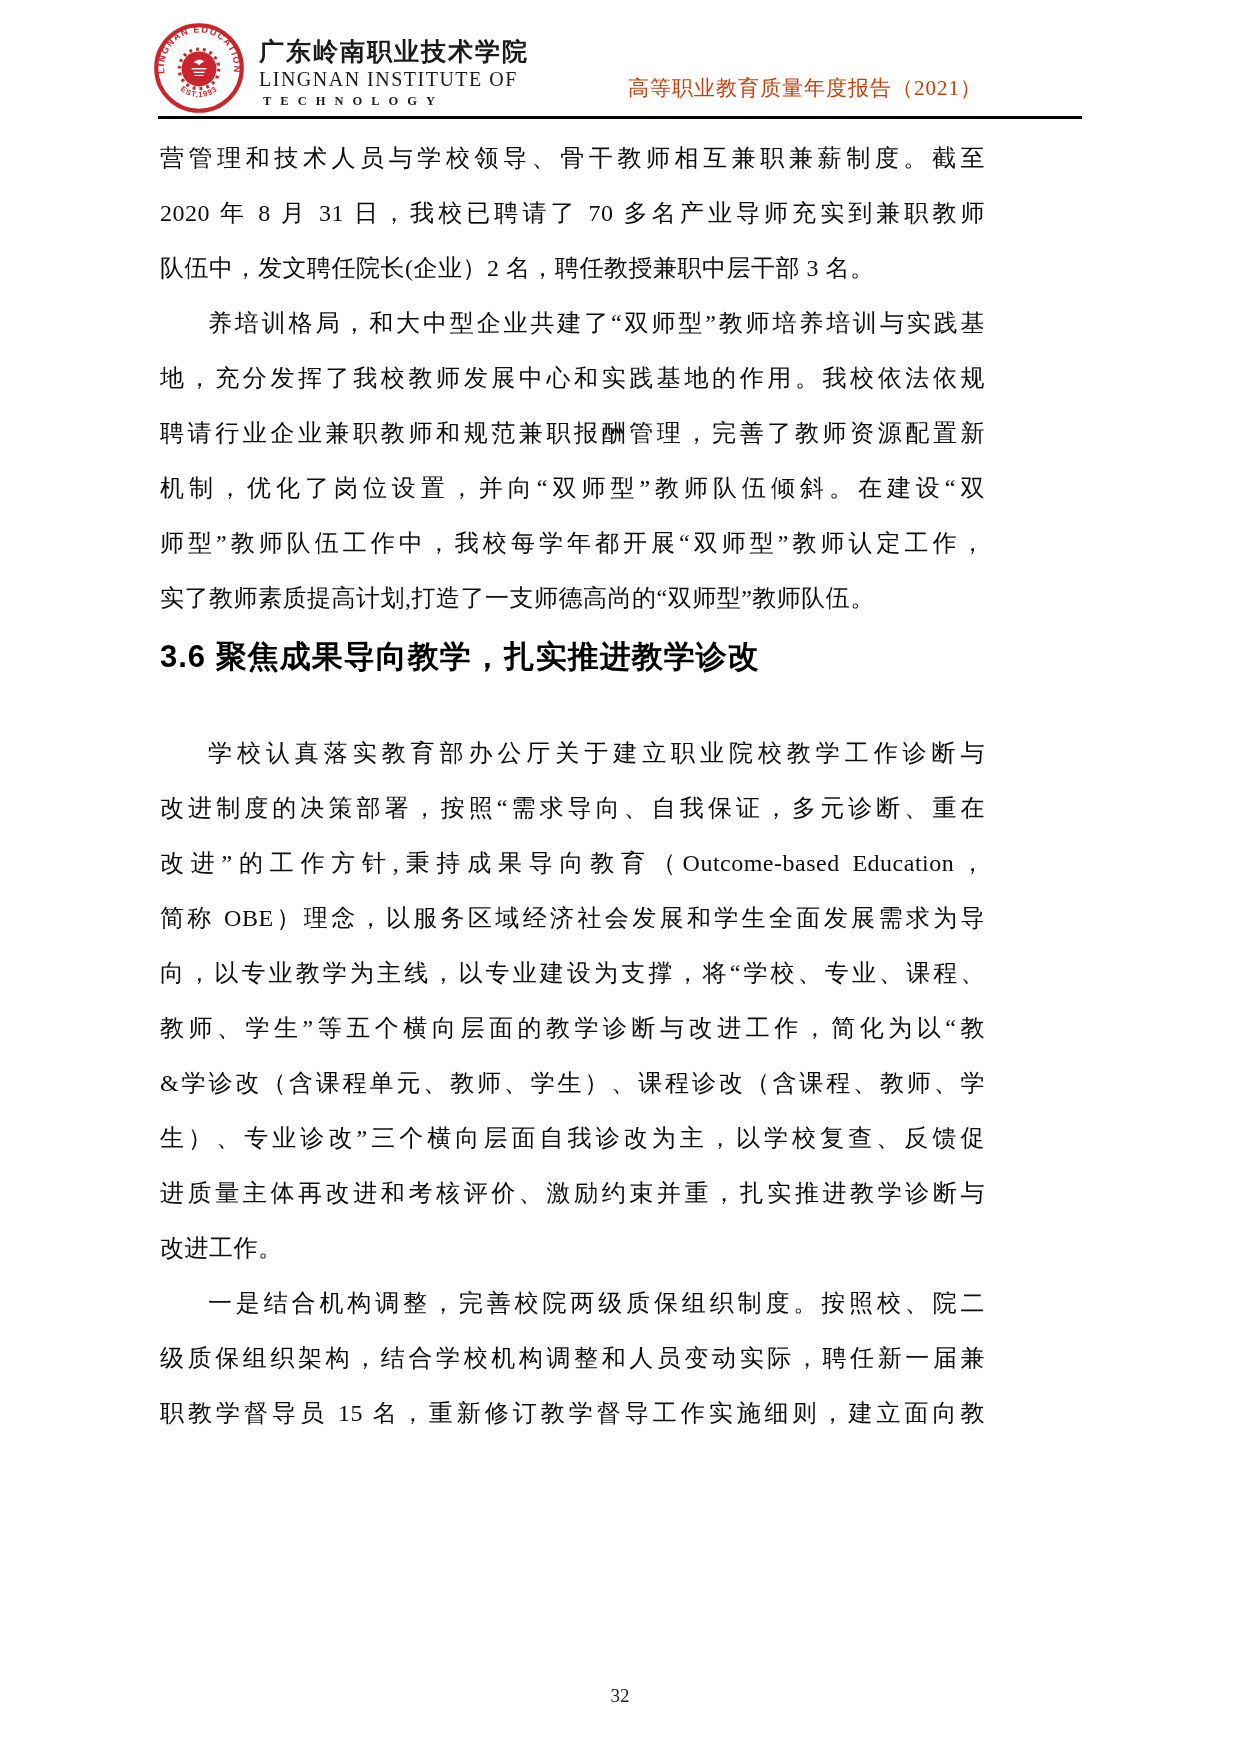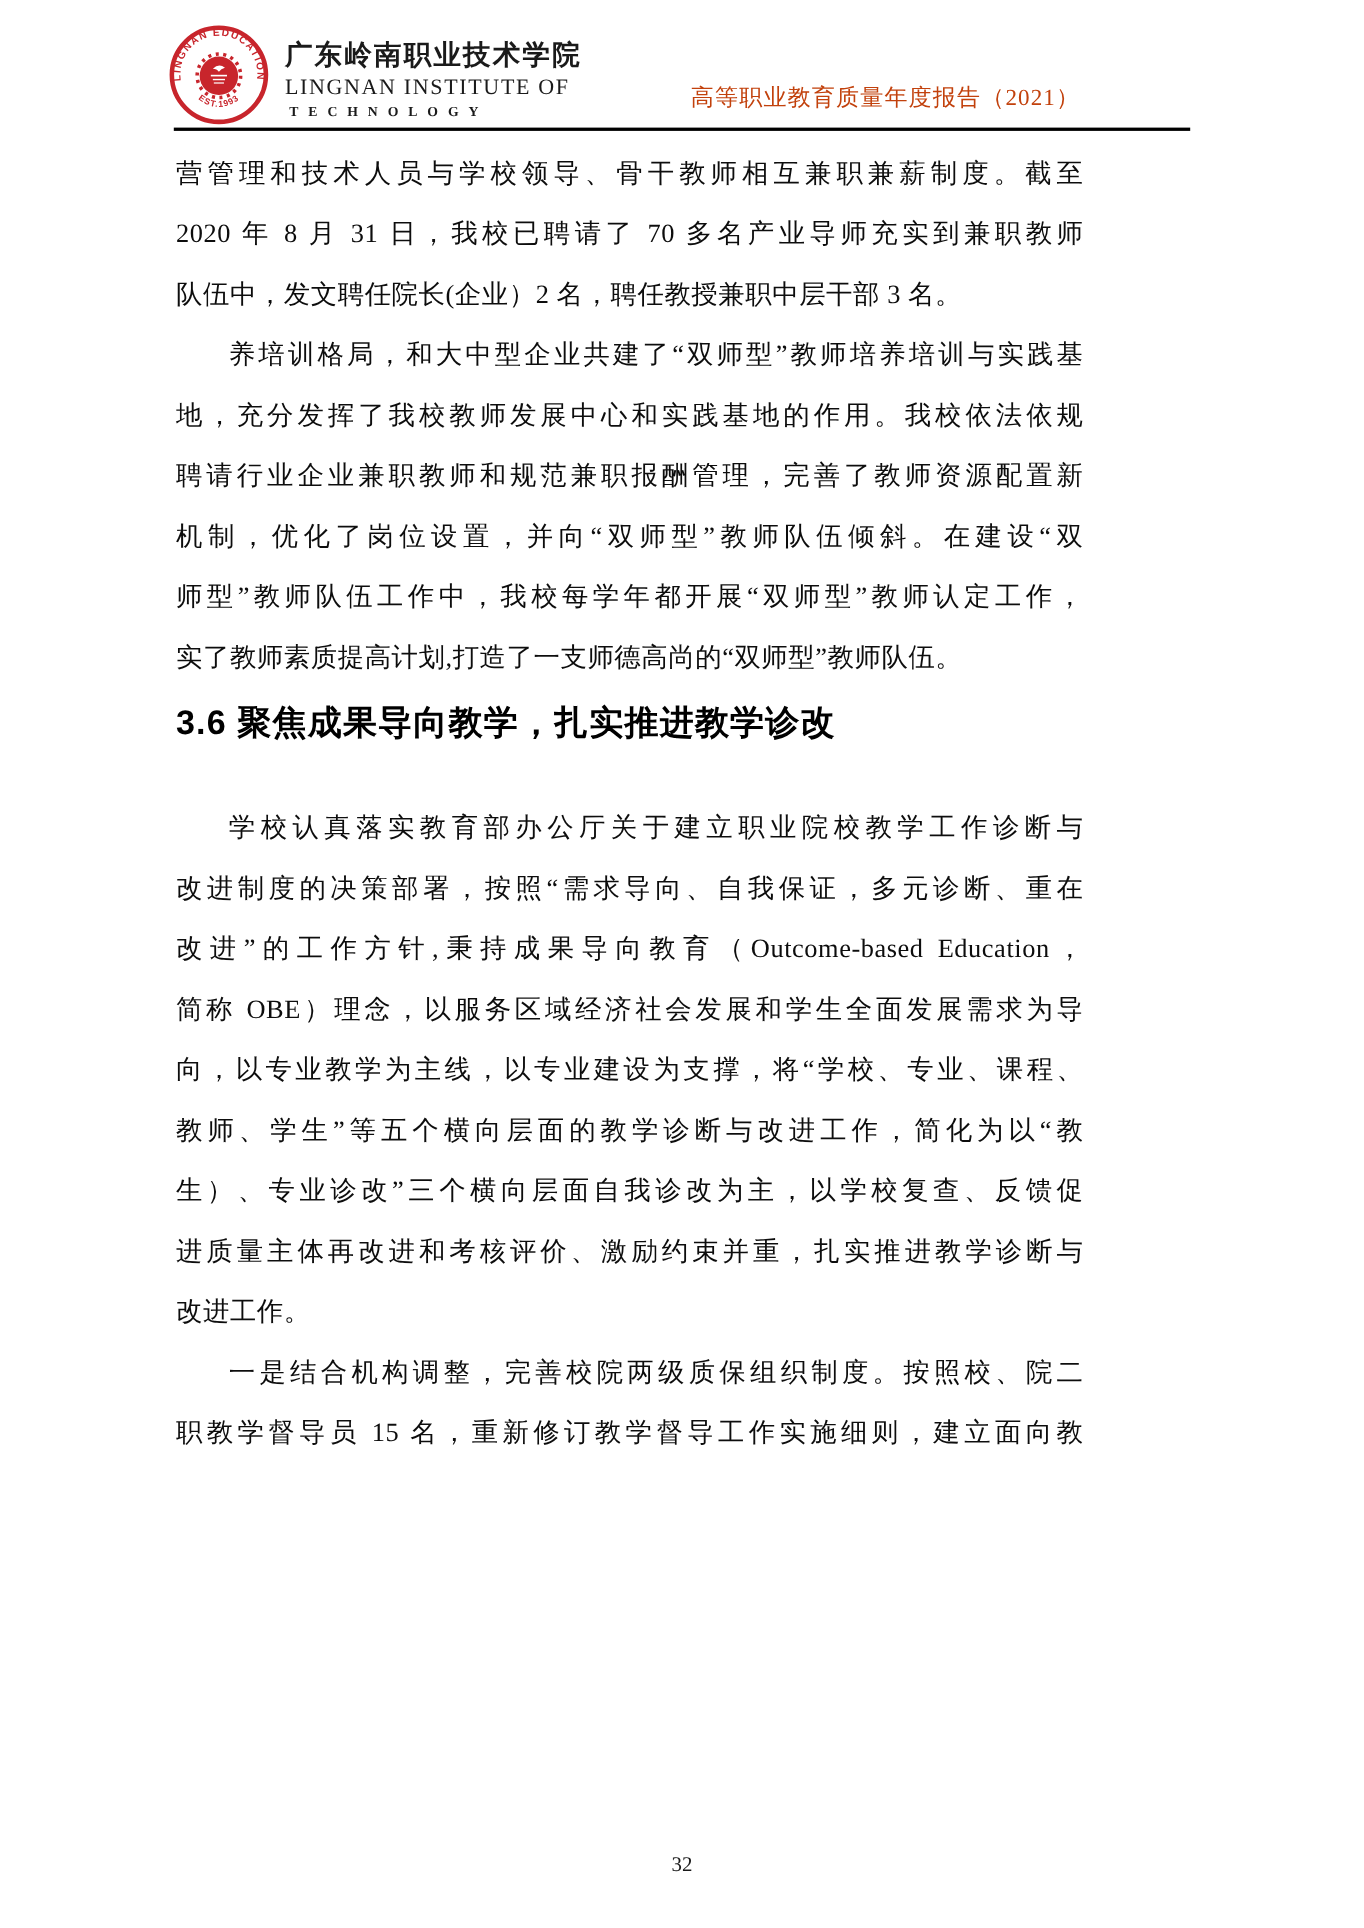--- a/index.html
+++ b/index.html
@@ -10,21 +10,21 @@
     font-family:"Liberation Serif","DejaVu Serif",serif;
     color:#111;
     overflow:hidden;
   }
   
   .header { position:absolute; top:0; left:0; width:100%; height:118px; }
   .logo-block { position:absolute; left:153px; top:22px; display:flex; align-items:center; }
   .logo-svg { width:92px; height:92px; display:block; }
   .school-names { margin-left:14px; padding-top:10px; }
   .school-cn {
-    font-family:Liberation Serif, serif;
+    font-family:Liberation Sans, sans-serif;
     font-weight:bold; font-size:25px; letter-spacing:2px; color:#1a1a1a; line-height:1.15;text-align:center;
   }
   .school-en1 {
     font-family:"Liberation Serif","DejaVu Serif",serif;
     font-weight:normal; font-size:20px; letter-spacing:1.5px; color:#1a1a1a; line-height:1.2; margin-top:2px;
   }
   .school-en2 {
     font-family:"Liberation Serif","DejaVu Serif",serif;
     font-weight:bold; font-size:12.5px; letter-spacing:9px; color:#1a1a1a; line-height:1.2; margin-top:3px; text-indent:4px;
   }
@@ -109,26 +109,28 @@
         <div class="line last">实了教师素质提高计划,打造了一支师德高尚的“双师型”教师队伍。</div>
       </div>
     <h2 class="section-heading">3.6 聚焦成果导向教学，扎实推进教学诊改</h2>
     <div class="para indent-first">
         <div class="line">学校认真落实教育部办公厅关于建立职业院校教学工作诊断与</div>
         <div class="line">改进制度的决策部署，按照“需求导向、自我保证，多元诊断、重在</div>
         <div class="line">改进”的工作方针,秉持成果导向教育（Outcome-based Education，</div>
         <div class="line">简称 OBE）理念，以服务区域经济社会发展和学生全面发展需求为导</div>
         <div class="line">向，以专业教学为主线，以专业建设为支撑，将“学校、专业、课程、</div>
         <div class="line">教师、学生”等五个横向层面的教学诊断与改进工作，简化为以“教</div>
+        <div class="line">&amp;学诊改（含课程单元、教师、学生）、课程诊改（含课程、教师、学</div>
         <div class="line">生）、专业诊改”三个横向层面自我诊改为主，以学校复查、反馈促</div>
         <div class="line">进质量主体再改进和考核评价、激励约束并重，扎实推进教学诊断与</div>
         <div class="line last">改进工作。</div>
       </div>
     <div class="para indent-first">
         <div class="line">一是结合机构调整，完善校院两级质保组织制度。按照校、院二</div>
+        <div class="line">级质保组织架构，结合学校机构调整和人员变动实际，聘任新一届兼</div>
         <div class="line">职教学督导员 15 名，重新修订教学督导工作实施细则，建立面向教</div>
       </div>
   </div>
 
   <div class="footer">
     <span class="page-number">32</span>
   </div>
 
 </div>
 

